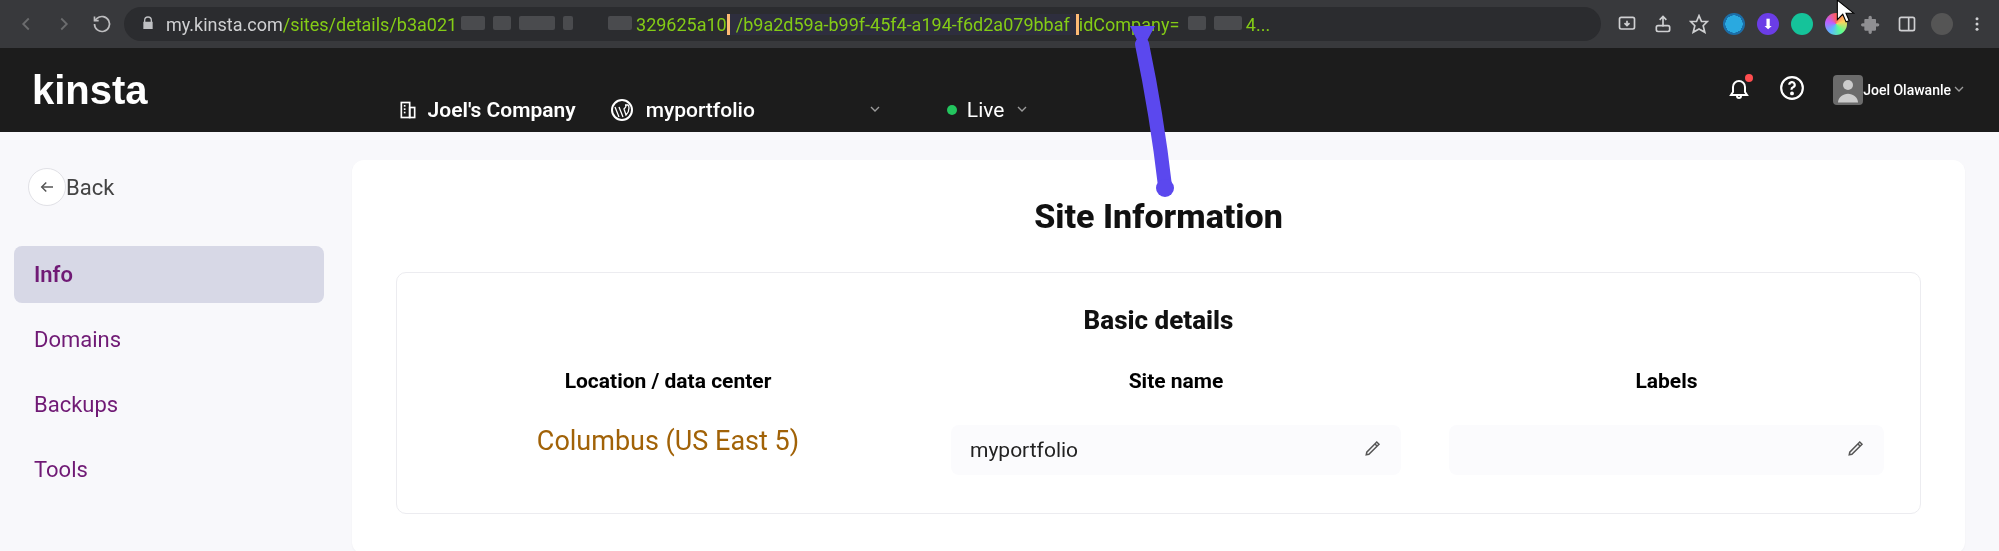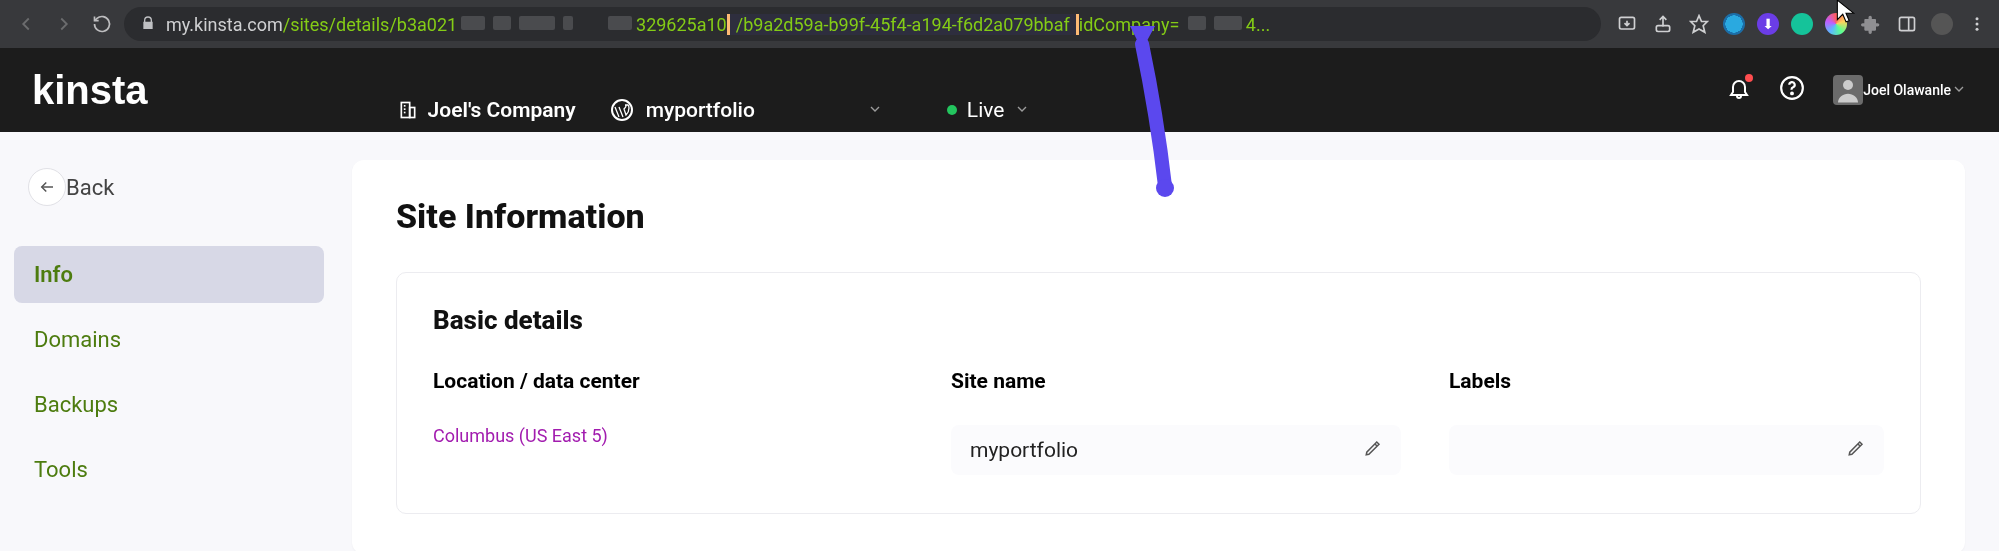--- a/index.html
+++ b/index.html
@@ -182,32 +182,33 @@
     border:1px solid #e1e1e6;
     background:#fff;
     display:flex;align-items:center;justify-content:center;
     color:#555;
   }
   .side-nav { margin-top: 28px; display:flex;flex-direction:column;gap:8px;}
   .side-item {
     padding: 16px 20px;
     border-radius: 8px;
     font-size:22px;
-    color:#4d7c0f;
+    color:#701a75;
     cursor:pointer;
     width: 310px;
   }
   .side-item.active {
     background:#d7d8e6;
     font-weight:600;
   }
 
   .main {
     flex:1;
     padding: 28px 34px 0 0;
+    text-align: center;
   }
   .card {
     background:#fff;
     border-radius: 12px;
     padding: 36px 44px 40px 44px;
     min-height: 380px;
     box-shadow: 0 1px 2px rgba(0,0,0,0.04);
   }
   .page-title {
     font-size:34px;
@@ -233,22 +234,22 @@
   .field-col.loc { width: 470px; }
   .field-col.name { width: 450px; flex-shrink:0;}
   .field-col.labels { flex:1; }
   .field-label {
     font-size:21px;
     font-weight:700;
     color:#000000;
     margin-bottom: 32px;
   }
   .field-value {
-    font-size:18px;
-    color:#a21caf;
+    font-size:27px;
+    color:#a16207;
   }
   .inputish {
     height:50px;
     border:1px solid transparent;
     background:#fbfbfd;
     border-radius:8px;
     display:flex;align-items:center;justify-content:space-between;
     padding: 0 18px;
     font-size:21px;
     color:#222;

